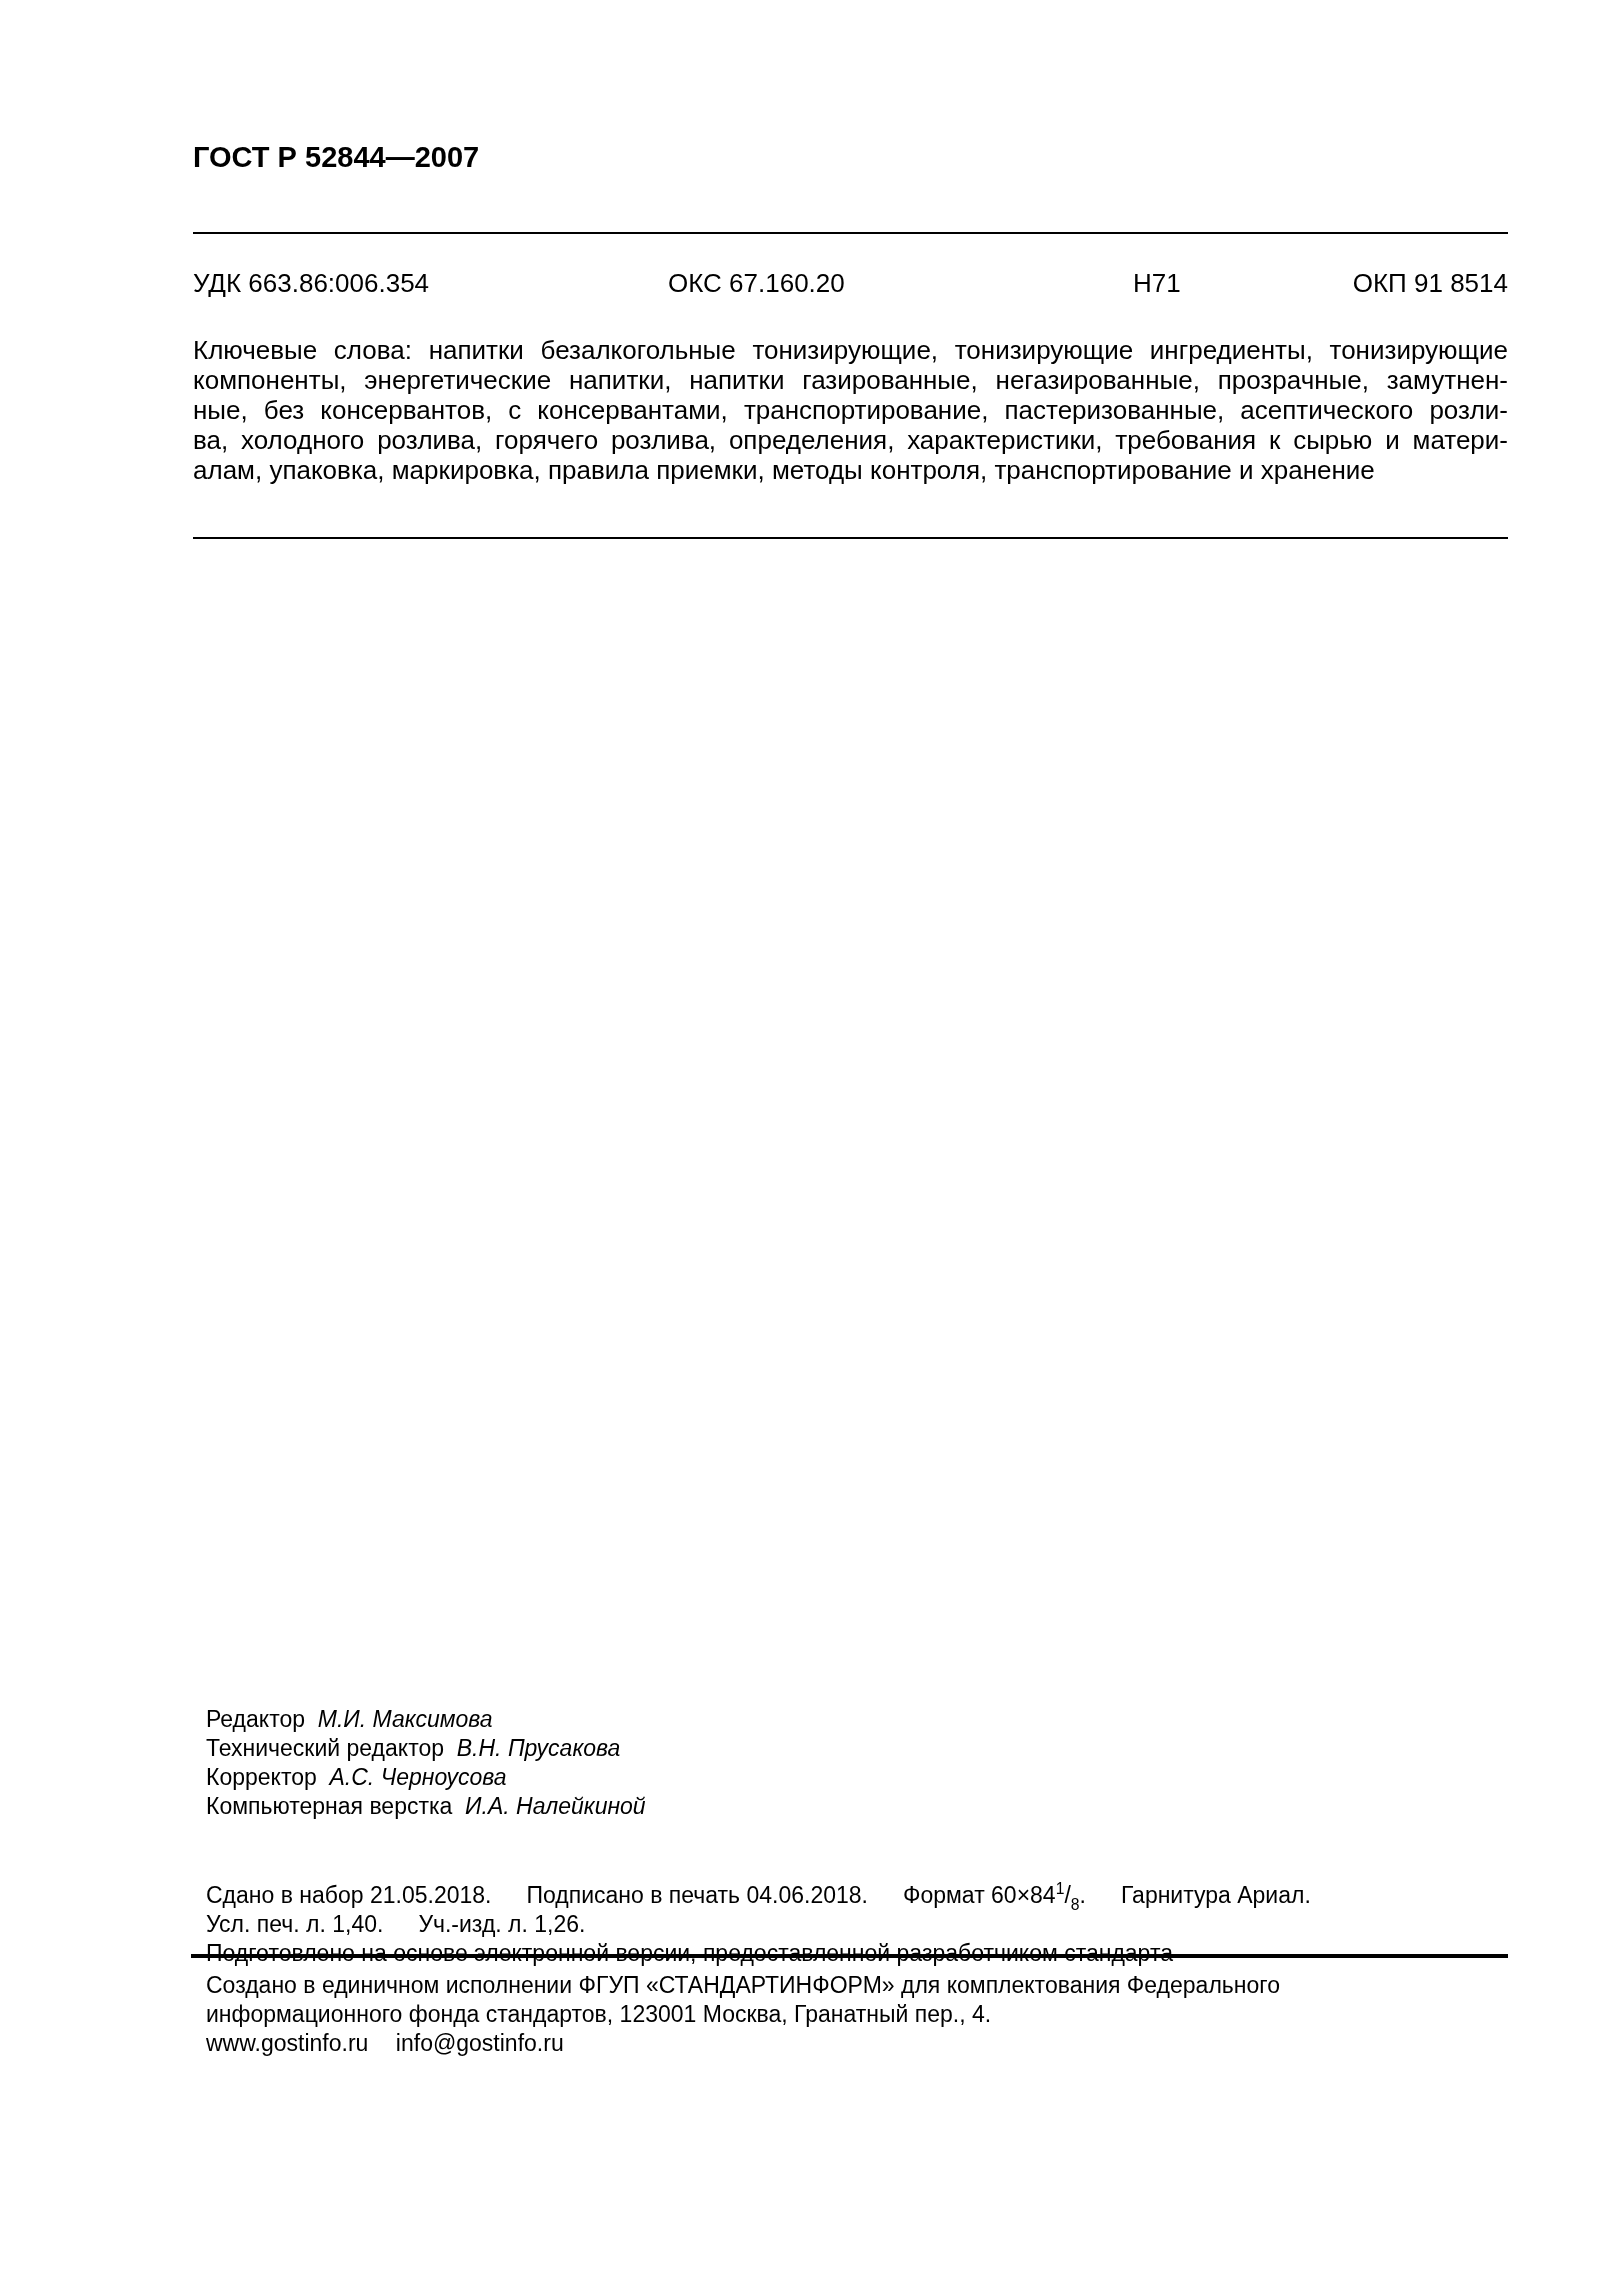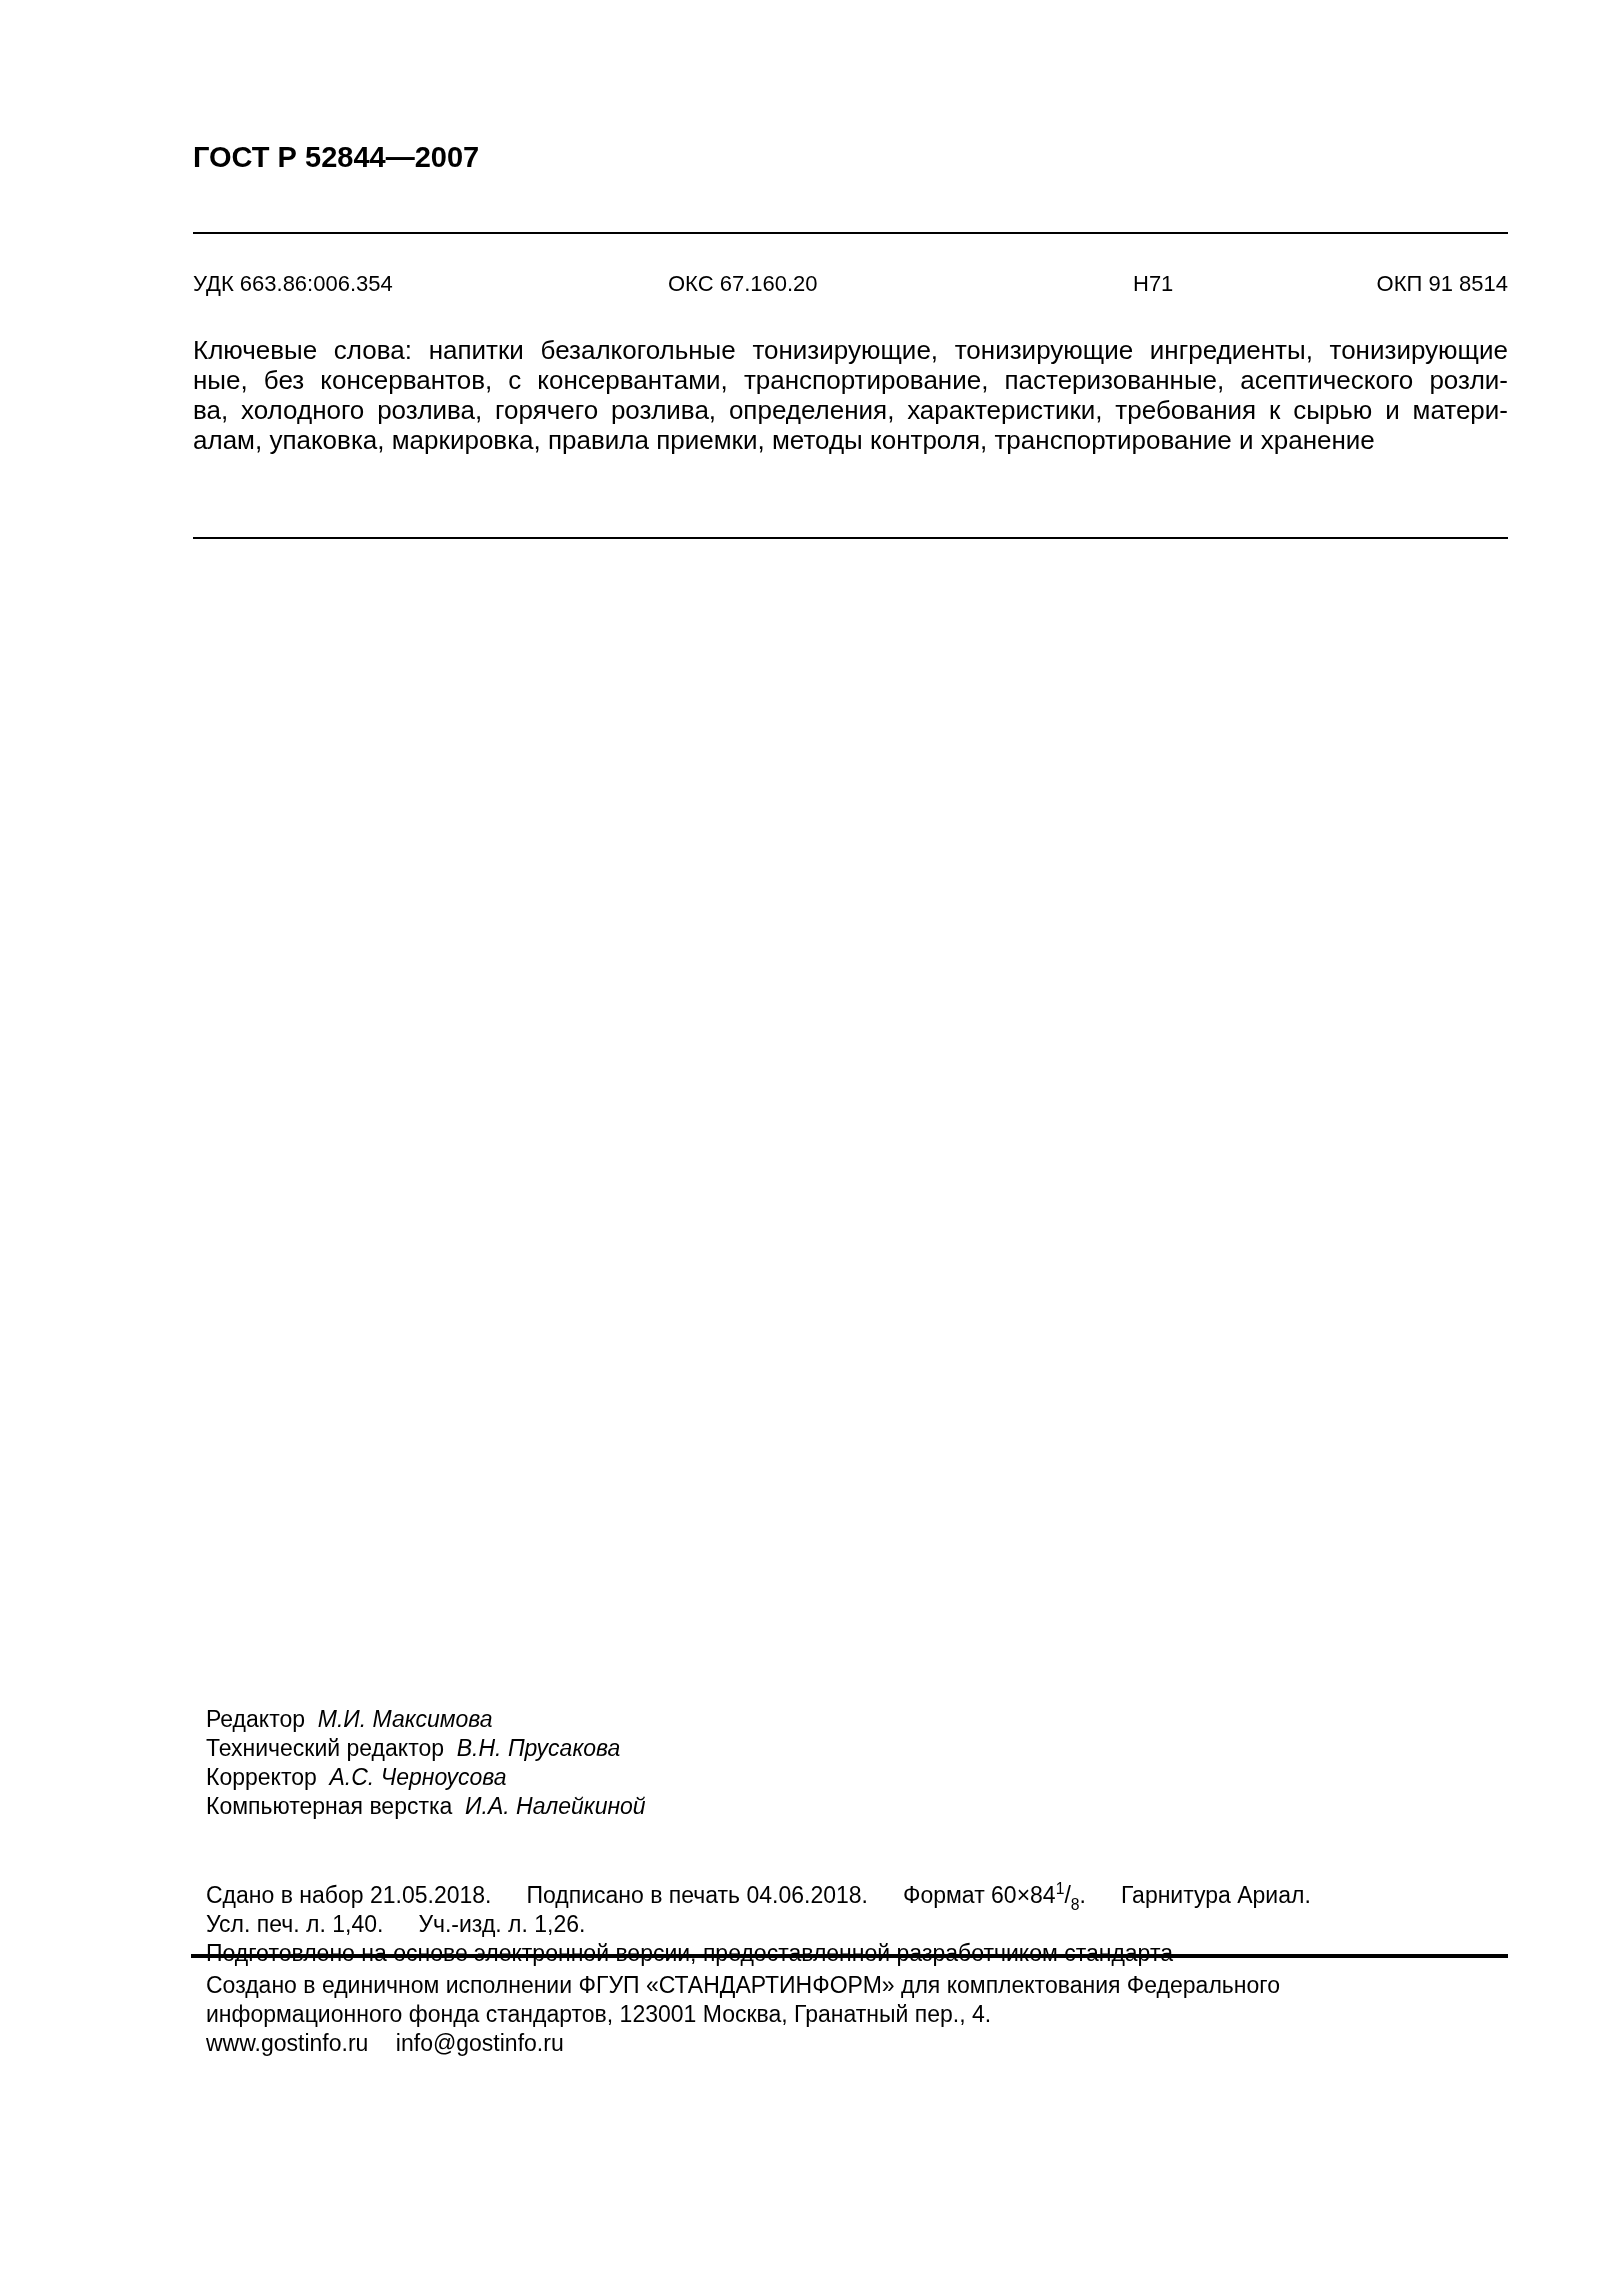--- a/index.html
+++ b/index.html
@@ -34,21 +34,21 @@
     .rule-top { top: 232px; height: 2px; }
     .rule-mid { top: 537px; height: 2px; }
     .rule-bottom { left: 191px; width: 1317px; top: 1954px; height: 3.9px; }
 
     .class-row {
       position: absolute;
       top: 268px;
       left: 193px;
       width: 1315px;
       height: 31px;
-      font-size: 22px;
+      font-size: 26px;
       line-height: 31px;
     }
     .class-row span { position: absolute; top: 0; white-space: nowrap; }
     .udk { left: 0; }
     .oks { left: 475px; }
     .h71 { left: 940px; }
     .okp { right: 0; margin-left: 29px; }
 
     .keywords {
       position: absolute;
@@ -94,20 +94,21 @@
 
 <div class="class-row">
   <span class="udk">УДК  663.86:006.354</span>
   <span class="oks">ОКС 67.160.20</span>
   <span class="h71">Н71</span>
   <span class="okp">ОКП  91 8514</span>
 </div>
 
 <div class="keywords">
   <span class="kw-line">Ключевые слова:  напитки безалкогольные тонизирующие,  тонизирующие ингредиенты, тонизирующие</span>
+  <span class="kw-line">компоненты, энергетические напитки, напитки газированные, негазированные, прозрачные, замутнен-</span>
   <span class="kw-line">ные, без консервантов, с консервантами, транспортирование, пастеризованные, асептического розли-</span>
   <span class="kw-line">ва, холодного розлива, горячего розлива, определения, характеристики, требования к сырью и матери-</span>
   <span class="kw-line last">алам, упаковка, маркировка, правила приемки, методы контроля, транспортирование и хранение</span>
 </div>
 
 <div class="rule rule-mid"></div>
 
 <div class="colophon staff">
   <div>
     <span>Редактор</span>&nbsp;&nbsp;<span class="name">М.И. Максимова</span>

